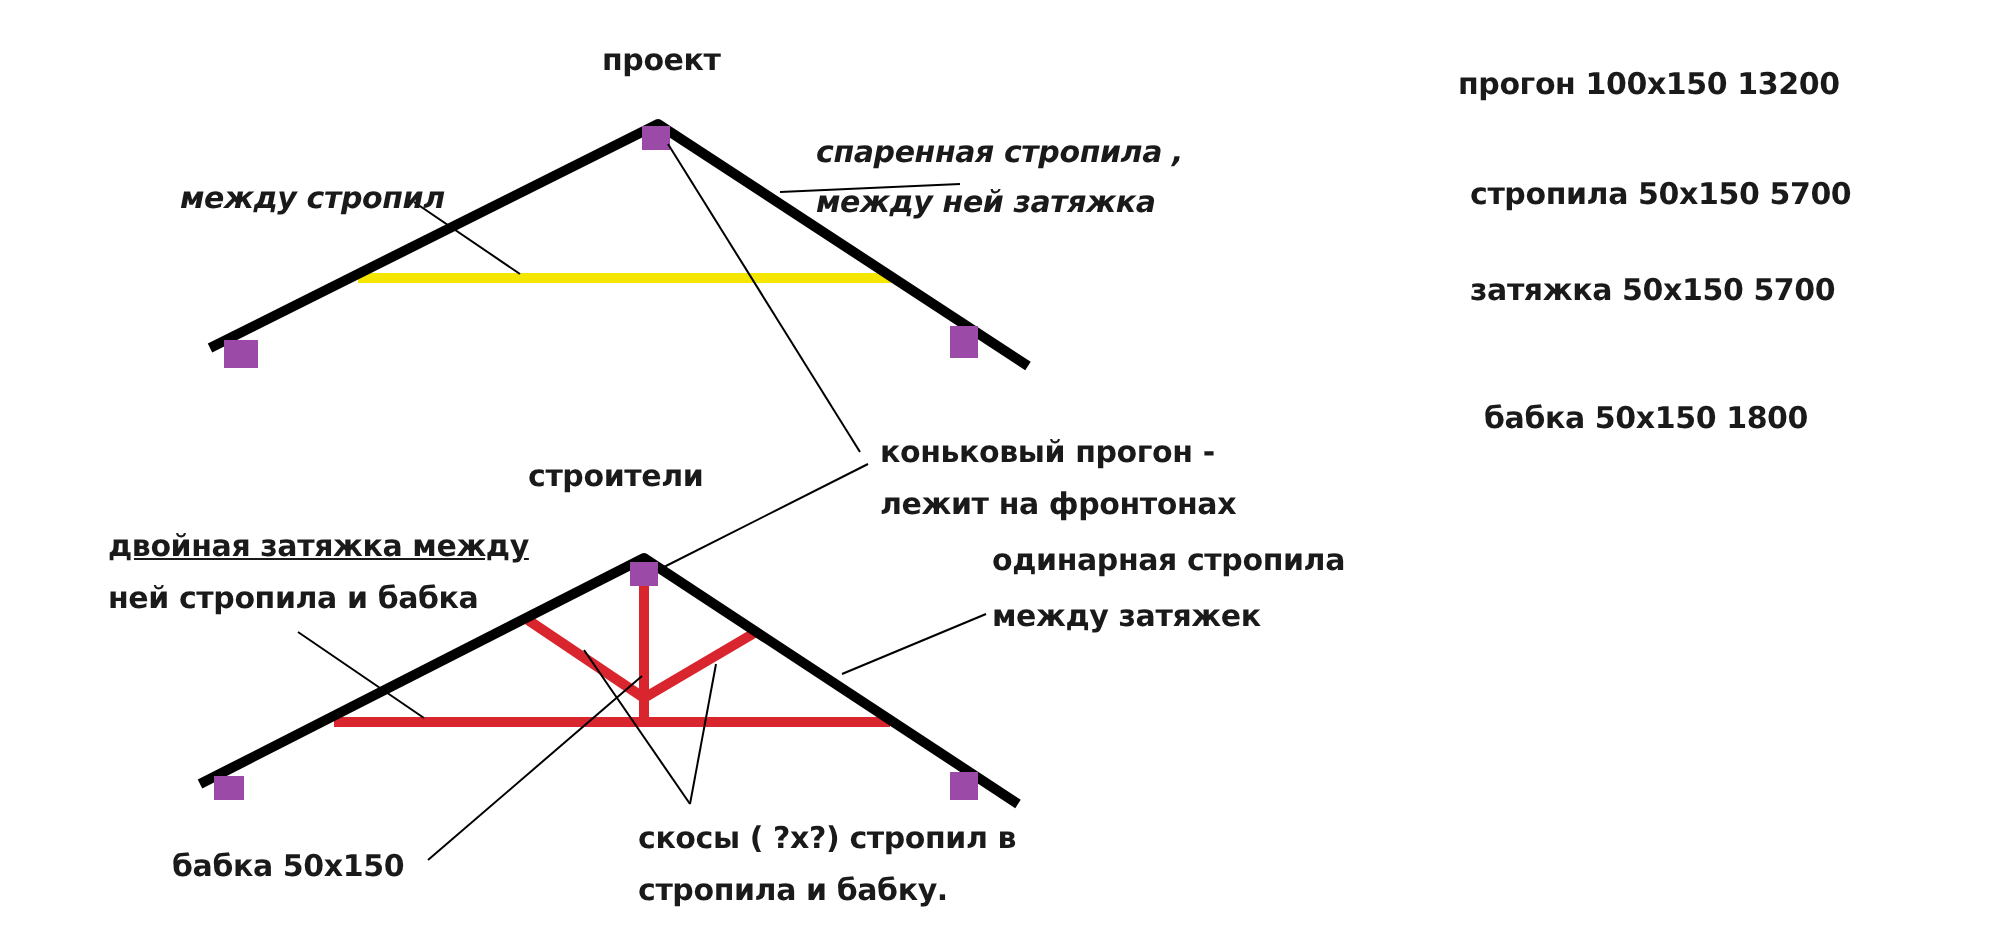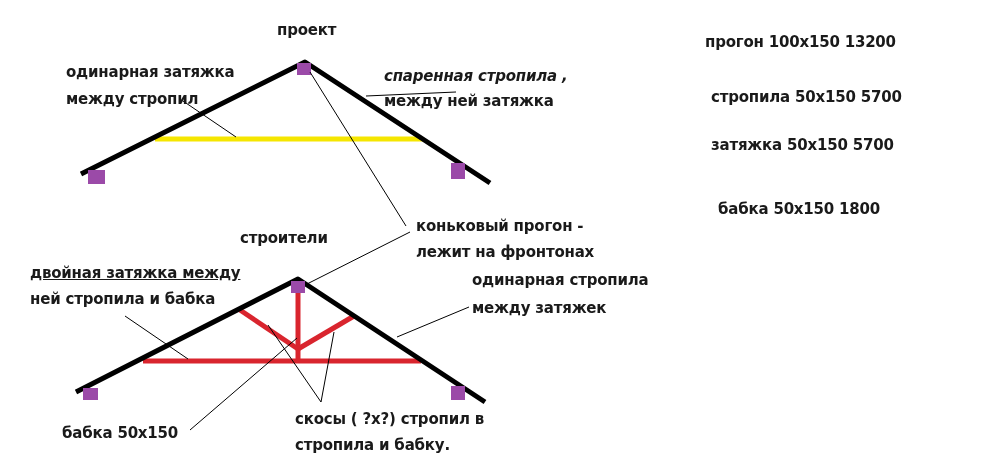--- a/index.html
+++ b/index.html
@@ -1,16 +1,16 @@
 <!DOCTYPE html>
 <html><head>
 <meta charset="utf-8">
 <style>
   html, body { margin: 0; padding: 0; background: #ffffff; }
-  #canvas { position: relative; width: 916px; height: 463px; overflow: hidden; background: #fff; }
+  #canvas { position: relative; width: 916px; height: 463px; overflow: hidden; background: #fff; margin-left: 24px; }
   svg { position: absolute; left: 0; top: 0; }
   .lbl { position: absolute; font-family: "DejaVu Sans", sans-serif; font-weight: bold; font-size: 15px; color: #1a1a1a; line-height: 22px; white-space: nowrap; letter-spacing: -0.2px; }
 </style>
 </head>
 <body>
 
 <div id="canvas">
   <svg width="1000" height="463" viewBox="0 0 1000 463">
 
     <g>
@@ -38,24 +38,23 @@
       <line x1="305" y1="285" x2="410" y2="232" stroke="#000" stroke-width="1"></line>
       <line x1="125" y1="316" x2="188" y2="359" stroke="#000" stroke-width="1"></line>
       <line x1="397" y1="337" x2="469" y2="307" stroke="#000" stroke-width="1"></line>
       <line x1="190" y1="430" x2="297" y2="338" stroke="#000" stroke-width="1"></line>
       <line x1="268" y1="325" x2="321" y2="402" stroke="#000" stroke-width="1"></line>
       <line x1="334" y1="332" x2="321" y2="402" stroke="#000" stroke-width="1"></line>
     </g>
   </svg>
 
   <div class="lbl" style="left:277px;top:19px;">проект</div>
-  <div class="lbl" style="left:66px;top:61px;">одинарная затяжка</div>
-  <div class="lbl" style="left:66px;top:88px;">между стропил</div>
+  <div class="lbl" style="left:66px;top:88px;font-style:italic;">между стропил</div>
   <div class="lbl" style="left:384px;top:65px;font-style:italic;">спаренная стропила ,</div>
-  <div class="lbl" style="left:384px;top:90px;">между ней затяжка</div>
+  <div class="lbl" style="left:384px;top:90px;font-style:italic;">между ней затяжка</div>
 
   <div class="lbl" style="left:416px;top:215px;">коньковый прогон -</div>
   <div class="lbl" style="left:240px;top:227px;">строители</div>
 
   <div class="lbl" style="left:416px;top:241px;">лежит на фронтонах</div>
   <div class="lbl" style="left:30px;top:262px;text-decoration:underline;">двойная затяжка между</div>
   <div class="lbl" style="left:30px;top:288px;">ней стропила и бабка</div>
   <div class="lbl" style="left:472px;top:269px;">одинарная стропила</div>
   <div class="lbl" style="left:472px;top:297px;">между затяжек</div>
   <div class="lbl" style="left:62px;top:422px;">бабка 50х150</div>

